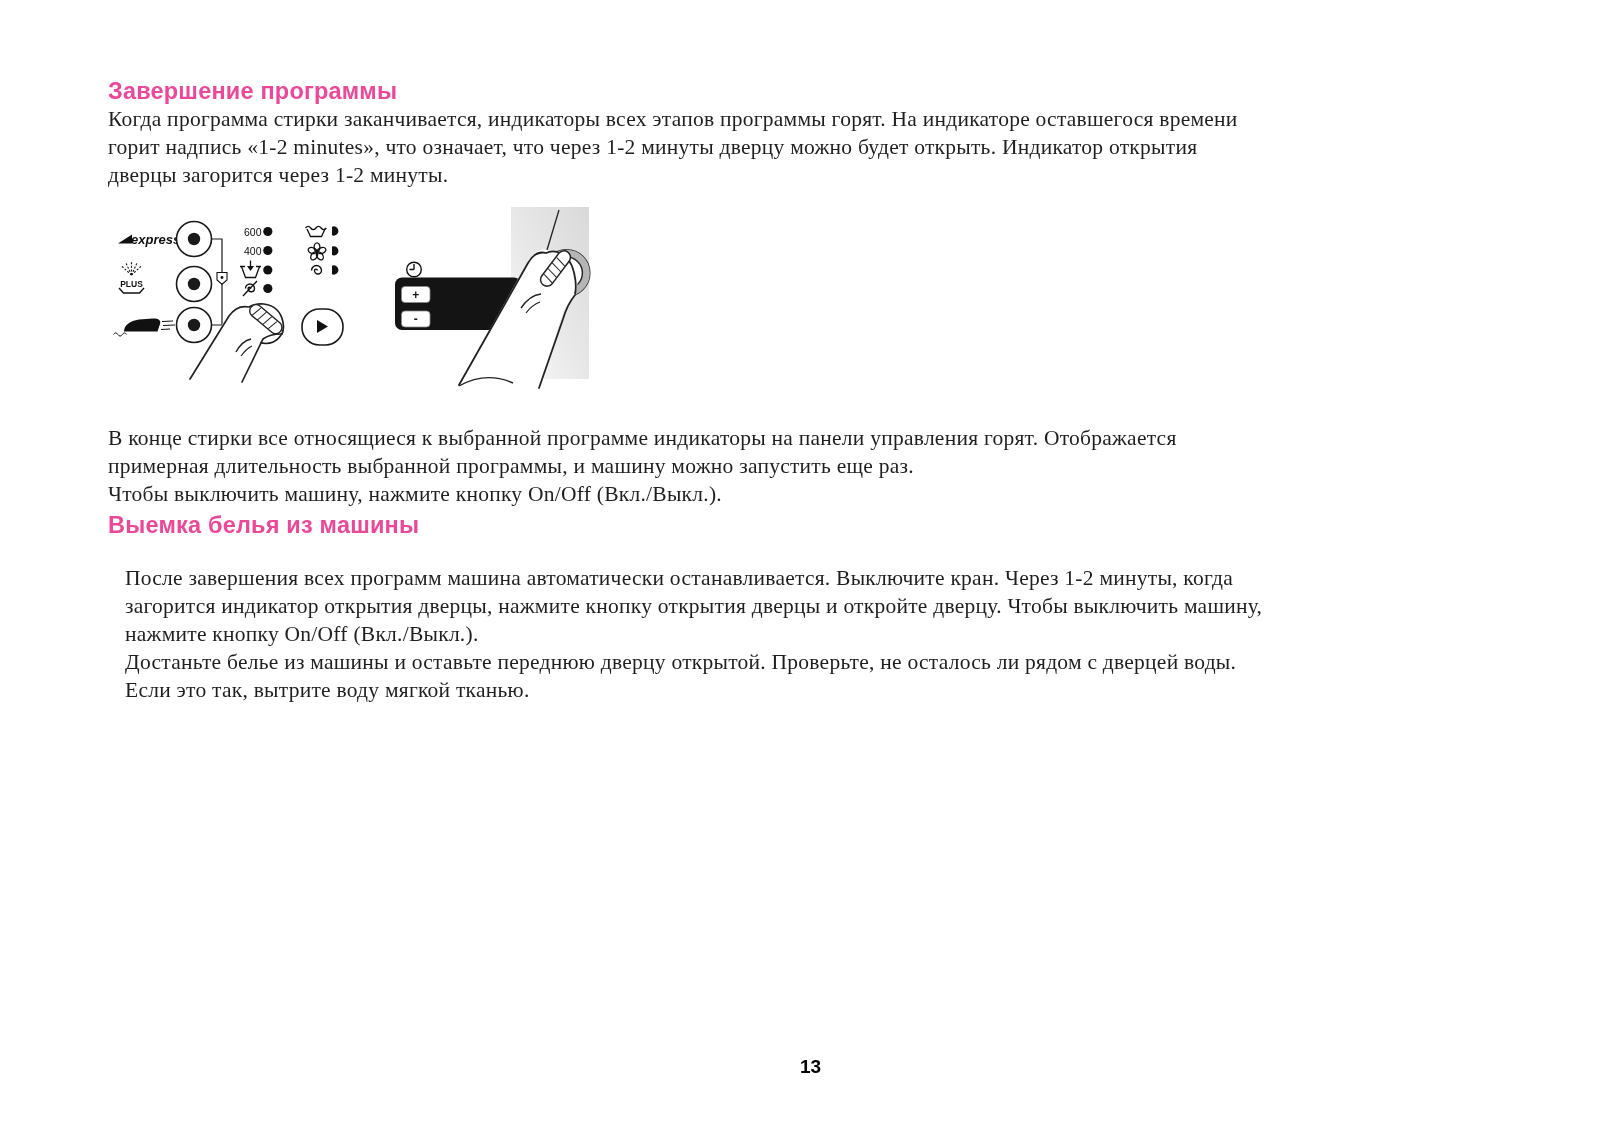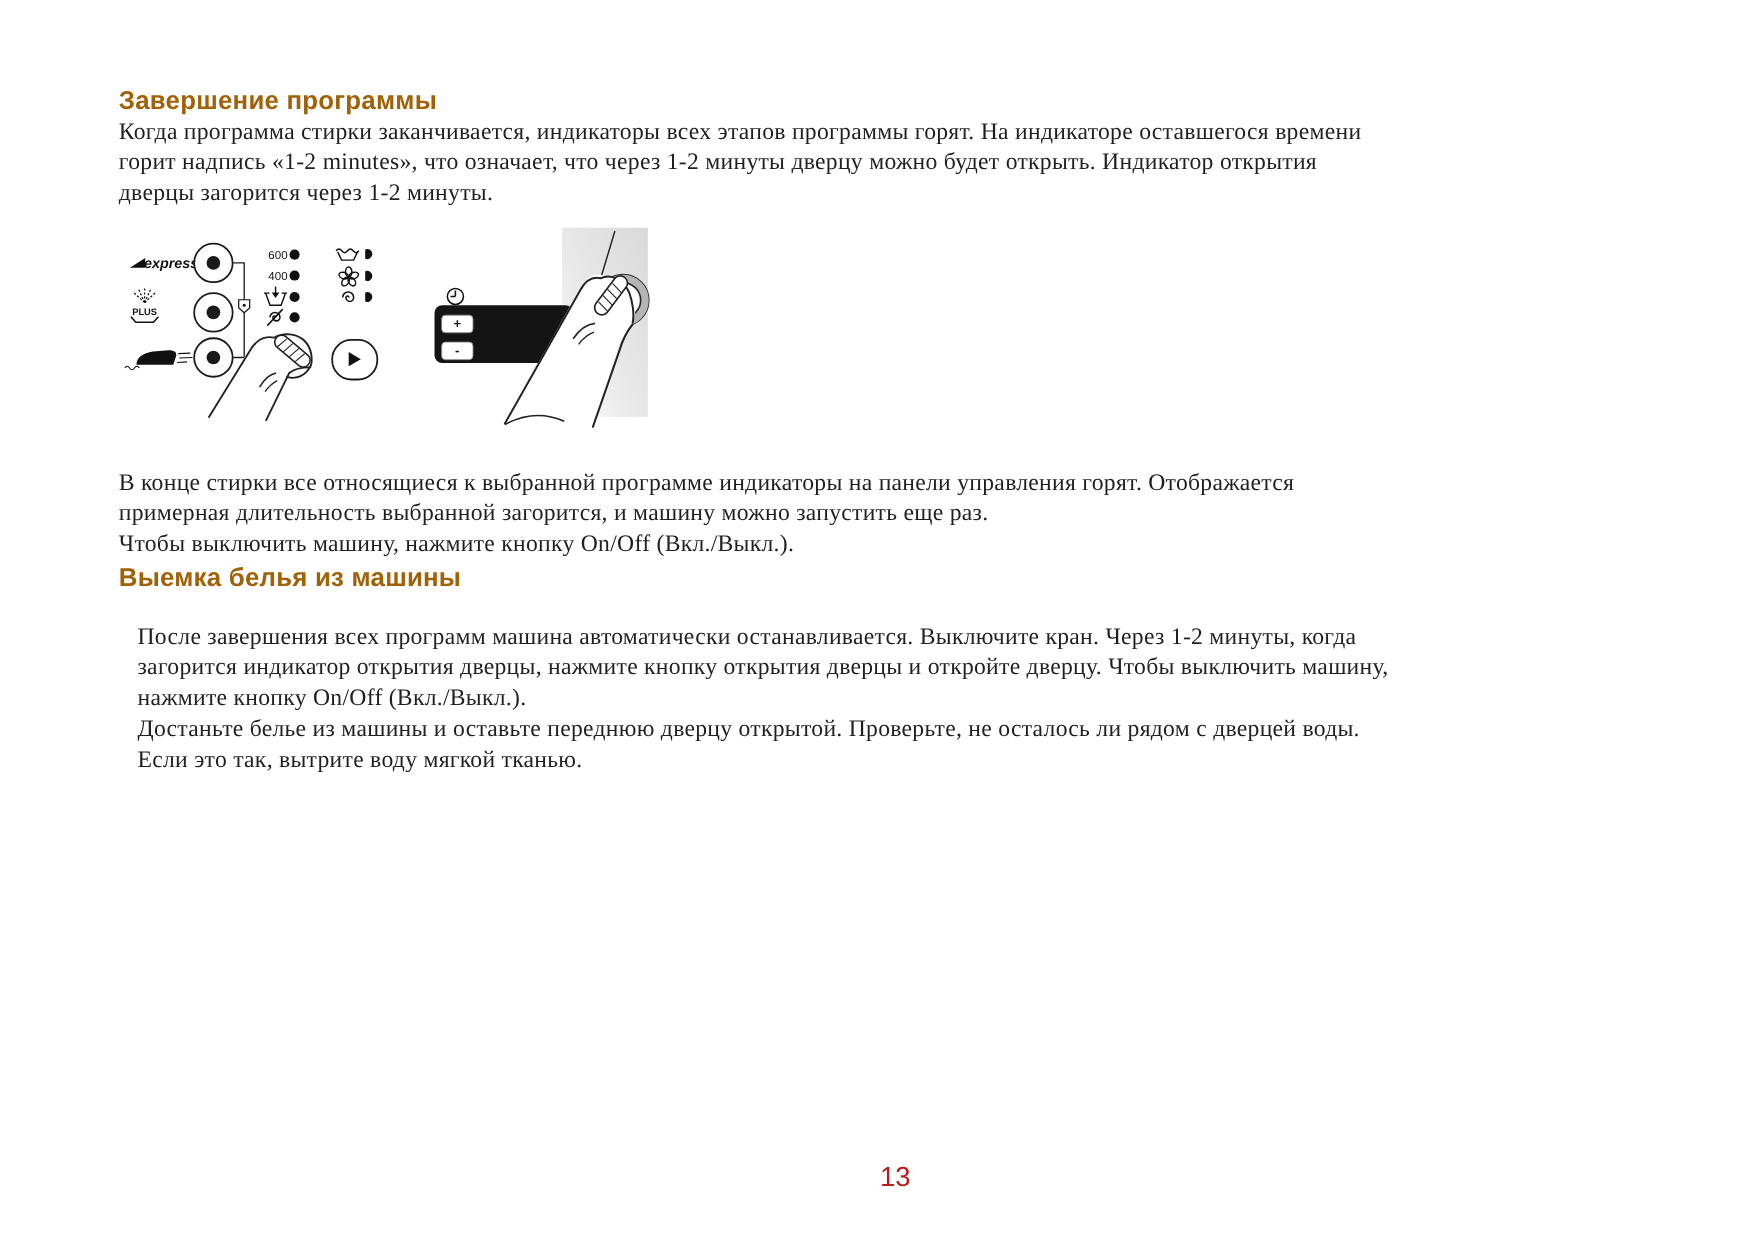--- a/index.html
+++ b/index.html
@@ -2,27 +2,27 @@
 <html><head>
 <meta charset="utf-8">
 <style>
   html,body { margin:0; padding:0; }
   body {
     width:1600px; height:1130px; background:#ffffff; position:relative;
     font-family:"Liberation Sans", sans-serif; color:#1f1f1f; overflow:hidden;
   }
   .abs { position:absolute; }
   .heading {
-    font-weight:bold; font-size:23.5px; line-height:28px; letter-spacing:0.2px; color:#a16207;
+    font-weight:bold; font-size:23.5px; line-height:28px; letter-spacing:0.2px; color:#ec4899;
   }
   .para {
     font-size:21.5px; line-height:28px; letter-spacing:0.25px;
     white-space:pre-line; width:1400px;font-family:Liberation Serif, serif;
   }
-  .pagenum { font-size:25px; color:#b91c1c; }
+  .pagenum { font-size:19px; color:#000000;font-weight:bold; }
   svg text { font-family:"Liberation Sans", sans-serif; }
 </style>
 </head>
 <body>
 
 <div class="abs heading" style="left:108px; top:77px;">Завершение программы</div>
 <div class="abs para" style="left:108px; top:105px;">Когда программа стирки заканчивается, индикаторы всех этапов программы горят. На индикаторе оставшегося времени
 горит надпись «1-2 minutes», что означает, что через 1-2 минуты дверцу можно будет открыть. Индикатор открытия
 дверцы загорится через 1-2 минуты.</div>
 
@@ -182,21 +182,21 @@
         <line x1="565" y1="263" x2="563" y2="274.5"></line>
       </g>
     </g>
     <path d="M521,308 Q530,295 541,294" stroke="#222" stroke-width="1.5" fill="none"></path>
     <path d="M526,313 Q532,305 540,302" stroke="#222" stroke-width="1.2" fill="none"></path>
   </g>
 </svg>
 </div>
 
 <div class="abs para" style="left:108px; top:424px;">В конце стирки все относящиеся к выбранной программе индикаторы на панели управления горят. Отображается
-примерная длительность выбранной загорится, и машину можно запустить еще раз.
+примерная длительность выбранной программы, и машину можно запустить еще раз.
 Чтобы выключить машину, нажмите кнопку On/Off (Вкл./Выкл.).</div>
 
 <div class="abs heading" style="left:108px; top:511px;">Выемка белья из машины</div>
 <div class="abs para" style="left:125px; top:564px;">После завершения всех программ машина автоматически останавливается. Выключите кран. Через 1-2 минуты, когда
 загорится индикатор открытия дверцы, нажмите кнопку открытия дверцы и откройте дверцу. Чтобы выключить машину,
 нажмите кнопку On/Off (Вкл./Выкл.).
 Достаньте белье из машины и оставьте переднюю дверцу открытой. Проверьте, не осталось ли рядом с дверцей воды.
 Если это так, вытрите воду мягкой тканью.</div>
 
 <div class="abs pagenum" style="left:800px; top:1056px;">13</div>

